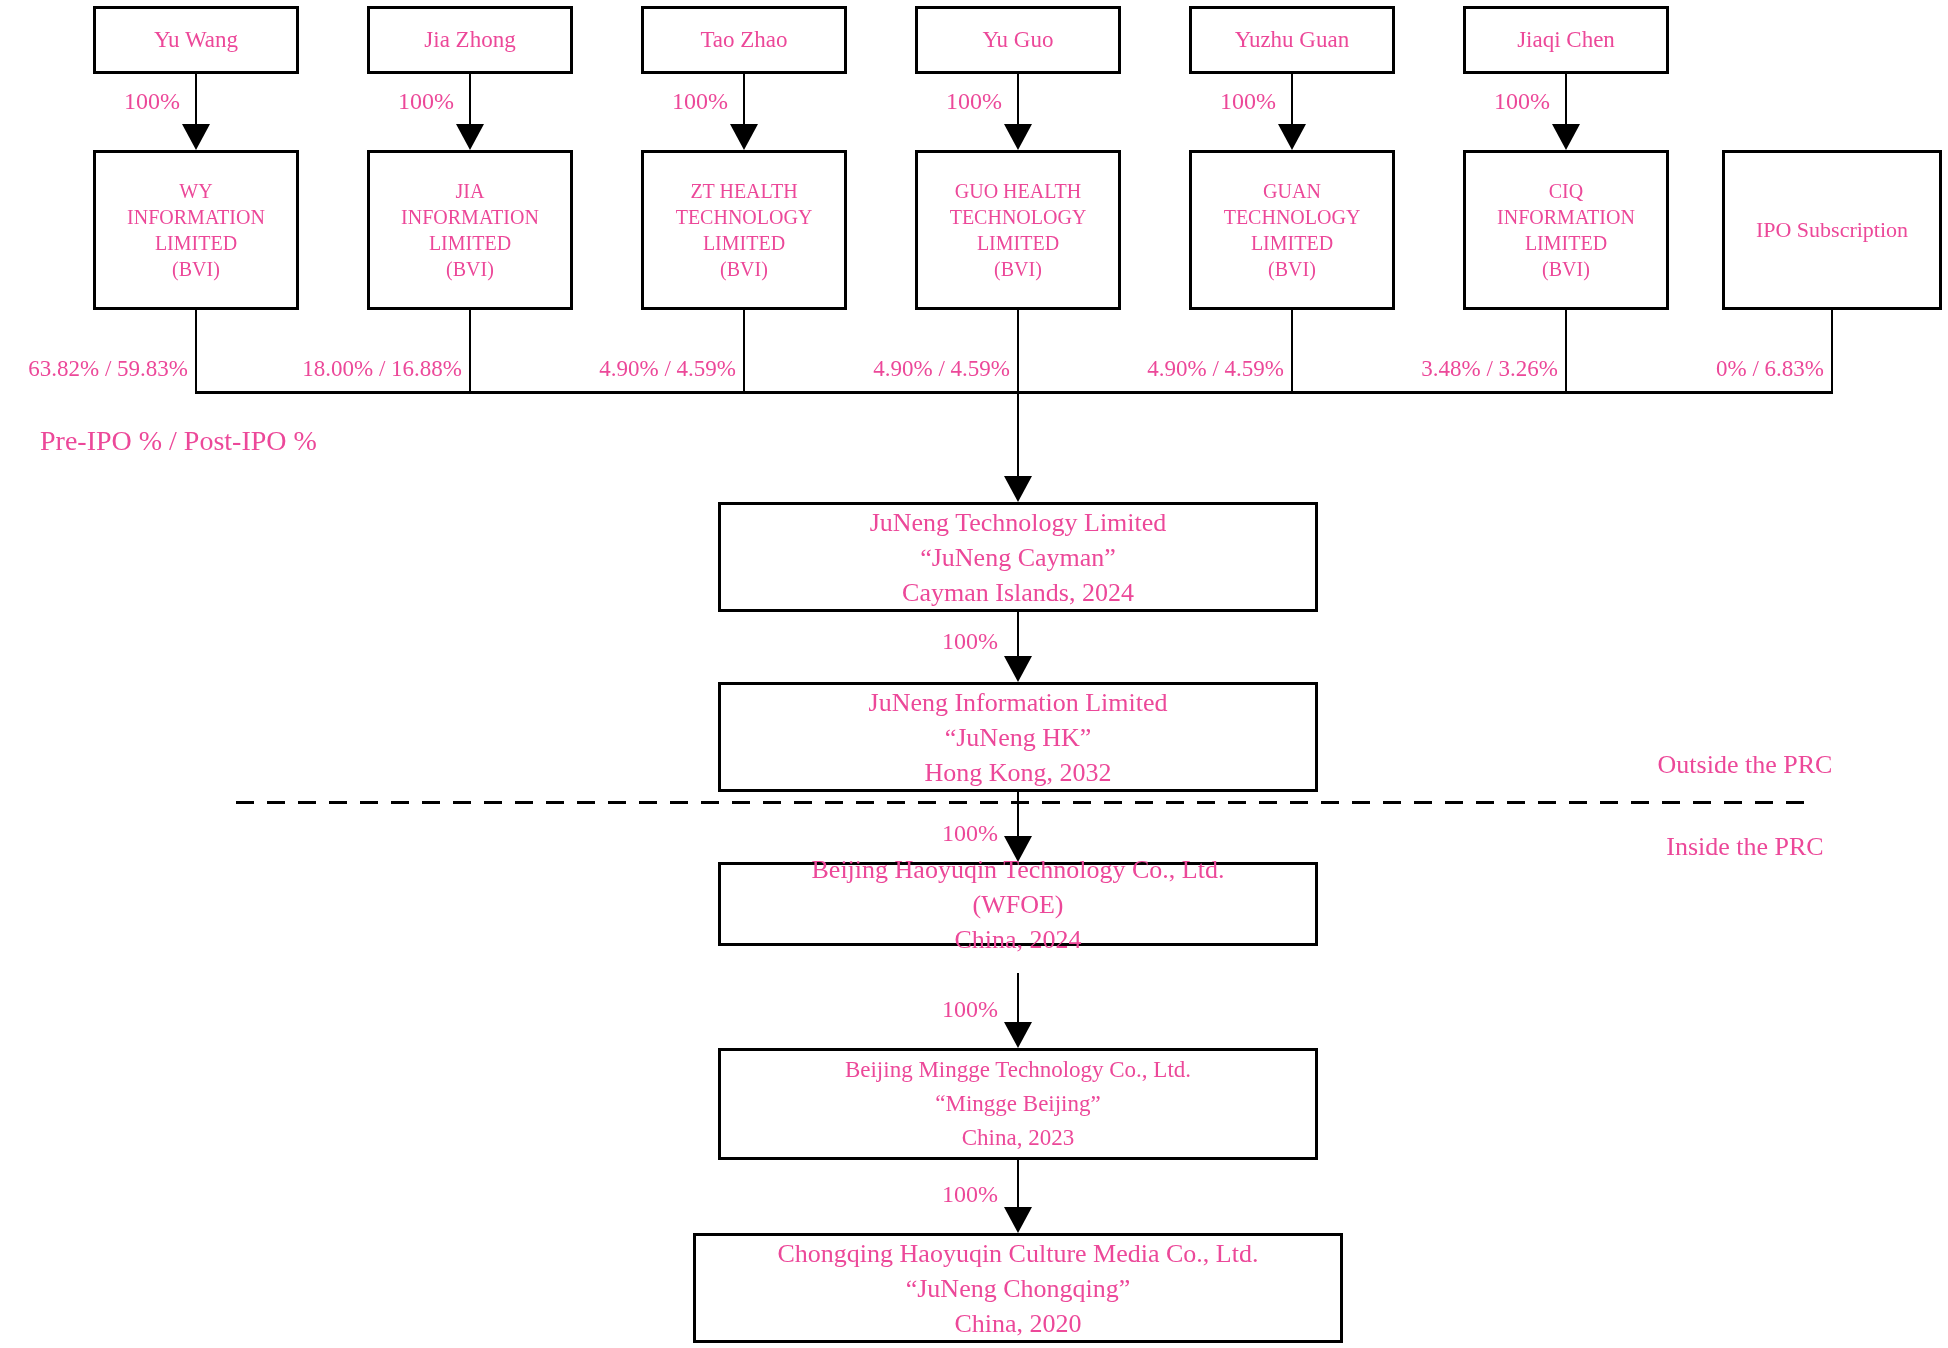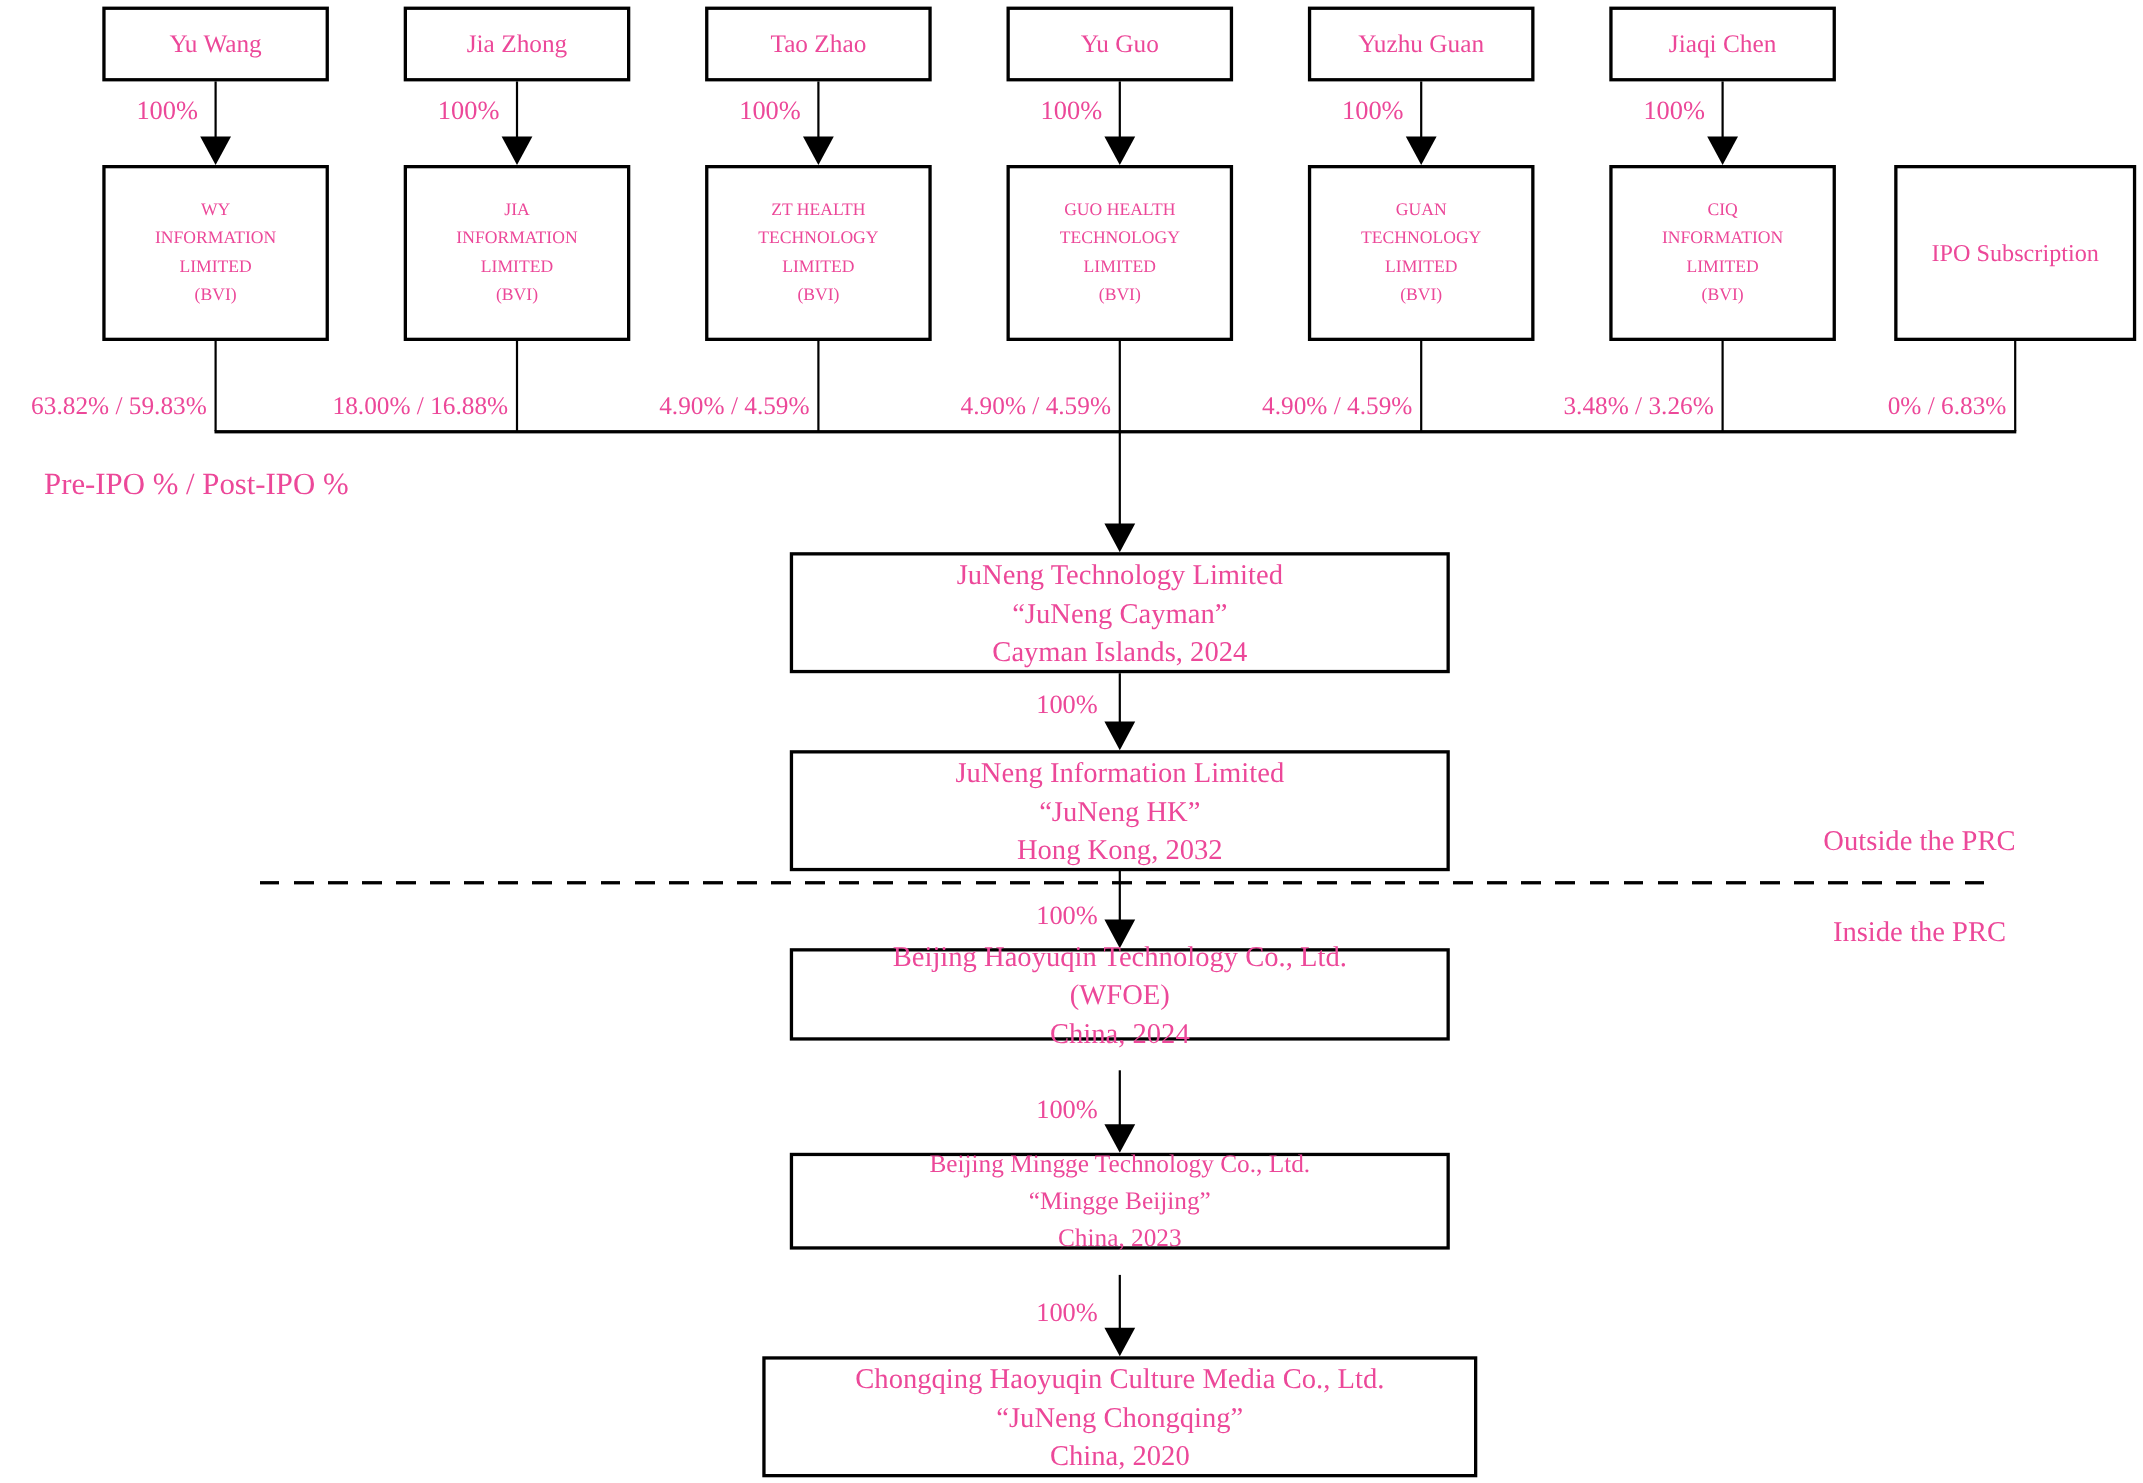--- a/index.html
+++ b/index.html
@@ -14,21 +14,21 @@
   .box{
     position:absolute;
     box-sizing:border-box;
     border:3px solid #000;
     background:#fff;
     display:flex;flex-direction:column;
     align-items:center;justify-content:center;
     text-align:center;
   }
   .person-box{width:206px;height:68px;top:6px;font-size:23px;}
-  .bvi-box{width:206px;height:160px;top:150px;font-size:16px;line-height:26px;}
+  .bvi-box{width:206px;height:160px;top:150px;font-size:20px;line-height:26px;}
   .ipo-box{width:220px;height:160px;top:150px;font-size:22px;}
   .chain-box{left:718px;width:600px;border-width:3px;font-size:26px;line-height:35px;}
   .chain-box.small{font-size:23px;line-height:34px;}
   .chain-box.wide{left:693px;width:650px;}
   .vline{position:absolute;width:2px;background:#000;}
   .hline{position:absolute;height:3px;background:#000;}
   .arrowhead{
     position:absolute;width:0;height:0;
     border-left:14px solid transparent;
     border-right:14px solid transparent;
@@ -174,21 +174,21 @@
   <div class="arrowhead" style="left:1004px;top:836px"></div>
   <div class="box chain-box" style="top:862px;height:84px">
     <div>Beijing Haoyuqin Technology Co., Ltd.</div>
     <div>(WFOE)</div>
     <div>China, 2024</div>
   </div>
 
   <div class="chain-pct" style="top:996px">100%</div>
   <div class="vline" style="left:1017px;top:973px;height:51px"></div>
   <div class="arrowhead" style="left:1004px;top:1022px"></div>
-  <div class="box chain-box small" style="top:1048px;height:88px">
+  <div class="box chain-box small" style="top:1048px;height:112px">
     <div>Beijing Mingge Technology Co., Ltd.</div>
     <div>“Mingge Beijing”</div>
     <div>China, 2023</div>
   </div>
 
   <div class="chain-pct" style="top:1181px">100%</div>
   <div class="vline" style="left:1017px;top:1159px;height:50px"></div>
   <div class="arrowhead" style="left:1004px;top:1207px"></div>
   <div class="box chain-box wide" style="top:1233px;height:110px">
     <div>Chongqing Haoyuqin Culture Media Co., Ltd.</div>

